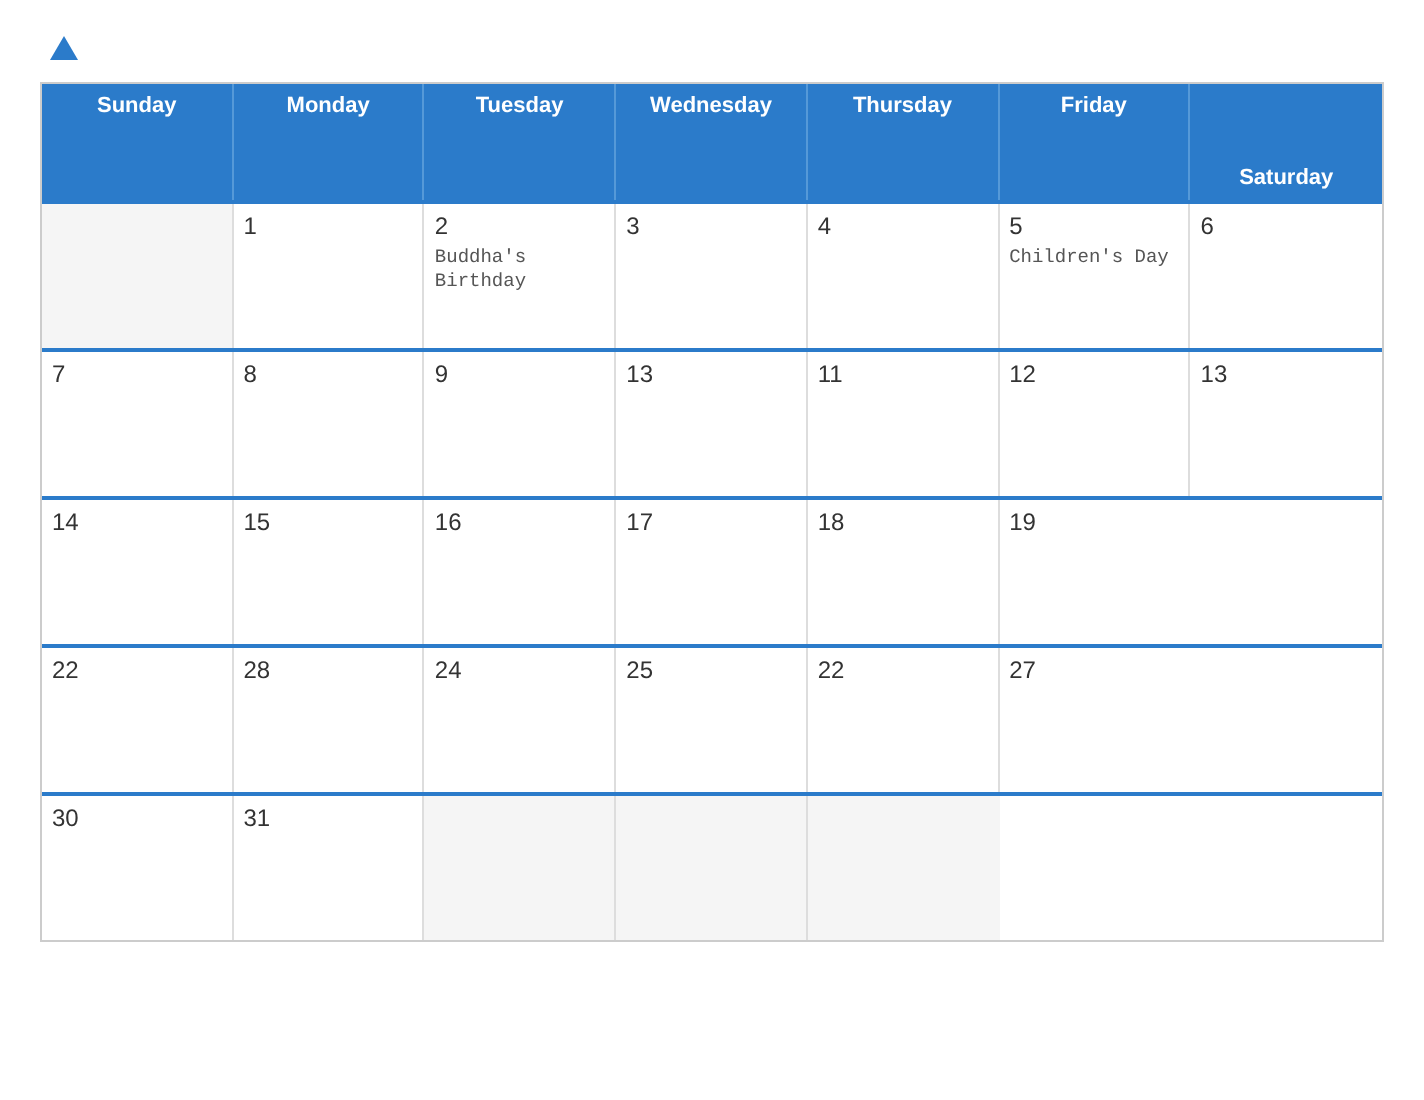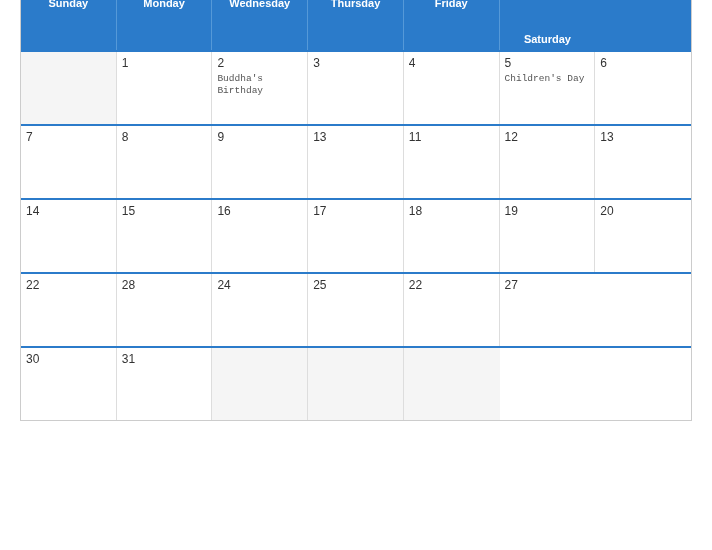--- a/index.html
+++ b/index.html
@@ -9,21 +9,20 @@
       background: #fff;
       font-family: Arial, Helvetica, sans-serif;
       overflow: hidden;
     }
     .page {
       width: 712px;
       height: 400px;
       padding: 18px 20px 30px 20px;
       display: flex;
       flex-direction: column;
-      justify-content: center;
     }
     .header {
       display: flex;
       align-items: center;
       justify-content: space-between;
       margin-bottom: 10px;
     }
     .logo {
       display: flex;
       flex-direction: column;
@@ -145,20 +144,21 @@
       </span>
     </div>
     <div class="month-title"></div>
     <div class="country"></div>
   </div>
 
   <div class="calendar">
     <div class="cal-header" id="cal-header-row">
         <div class="cal-header-cell">Sunday</div>
         <div class="cal-header-cell">Monday</div>
+        <div class="cal-header-cell">Tuesday</div>
         <div class="cal-header-cell">Wednesday</div>
         <div class="cal-header-cell">Thursday</div>
         <div class="cal-header-cell">Friday</div>
         <div class="cal-header-cell">Saturday</div>
       </div>
     <div class="cal-body" id="cal-body">
         <div class="cal-week">
           <div class="cal-cell empty"></div>
           <div class="cal-cell">
             <div class="day-number">1</div>
@@ -216,23 +216,20 @@
           </div>
           <div class="cal-cell">
             <div class="day-number">17</div>
           </div>
           <div class="cal-cell">
             <div class="day-number">18</div>
           </div>
           <div class="cal-cell">
             <div class="day-number">19</div>
           </div>
-          <div class="cal-cell">
-            <div class="day-number">20</div>
-          </div>
         </div>
         <div class="cal-week">
           <div class="cal-cell">
             <div class="day-number">22</div>
           </div>
           <div class="cal-cell">
             <div class="day-number">28</div>
           </div>
           <div class="cal-cell">
             <div class="day-number">24</div>

